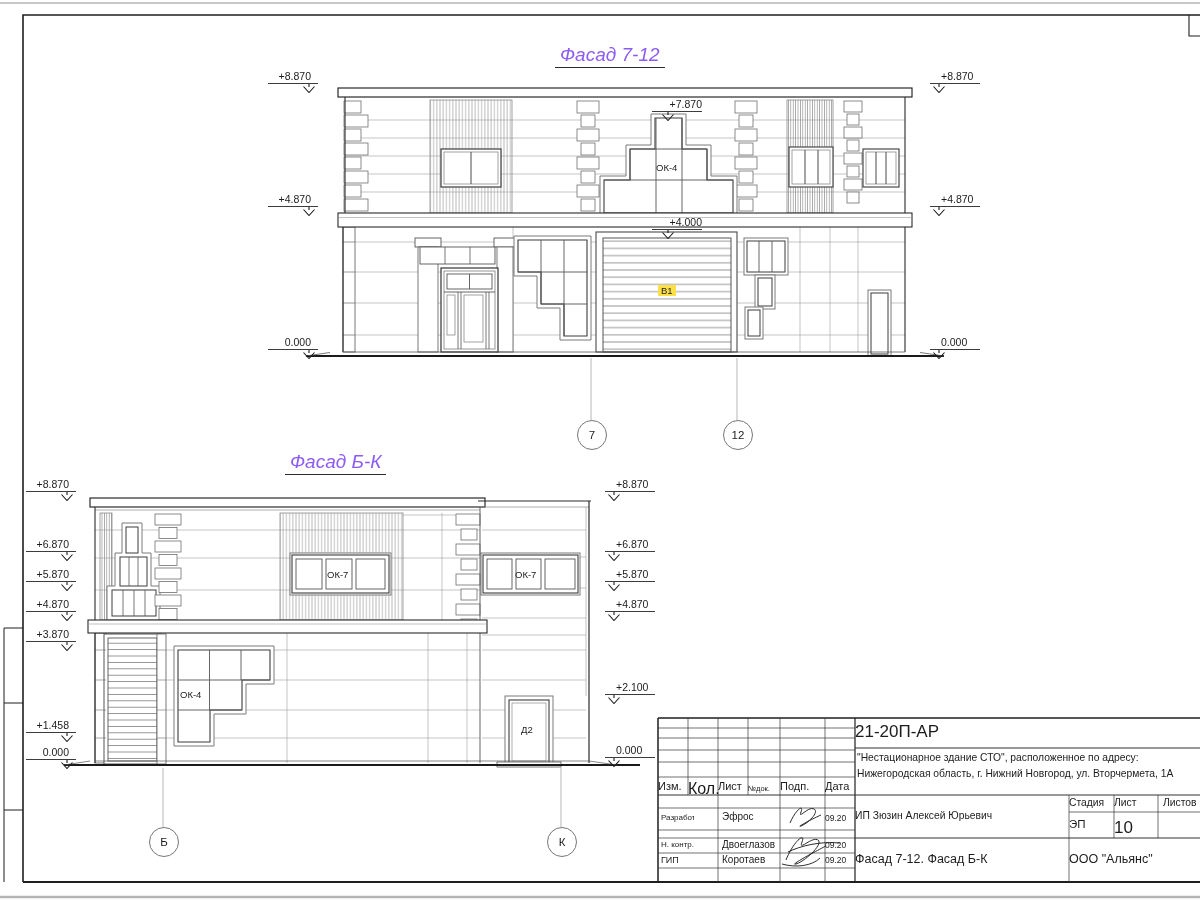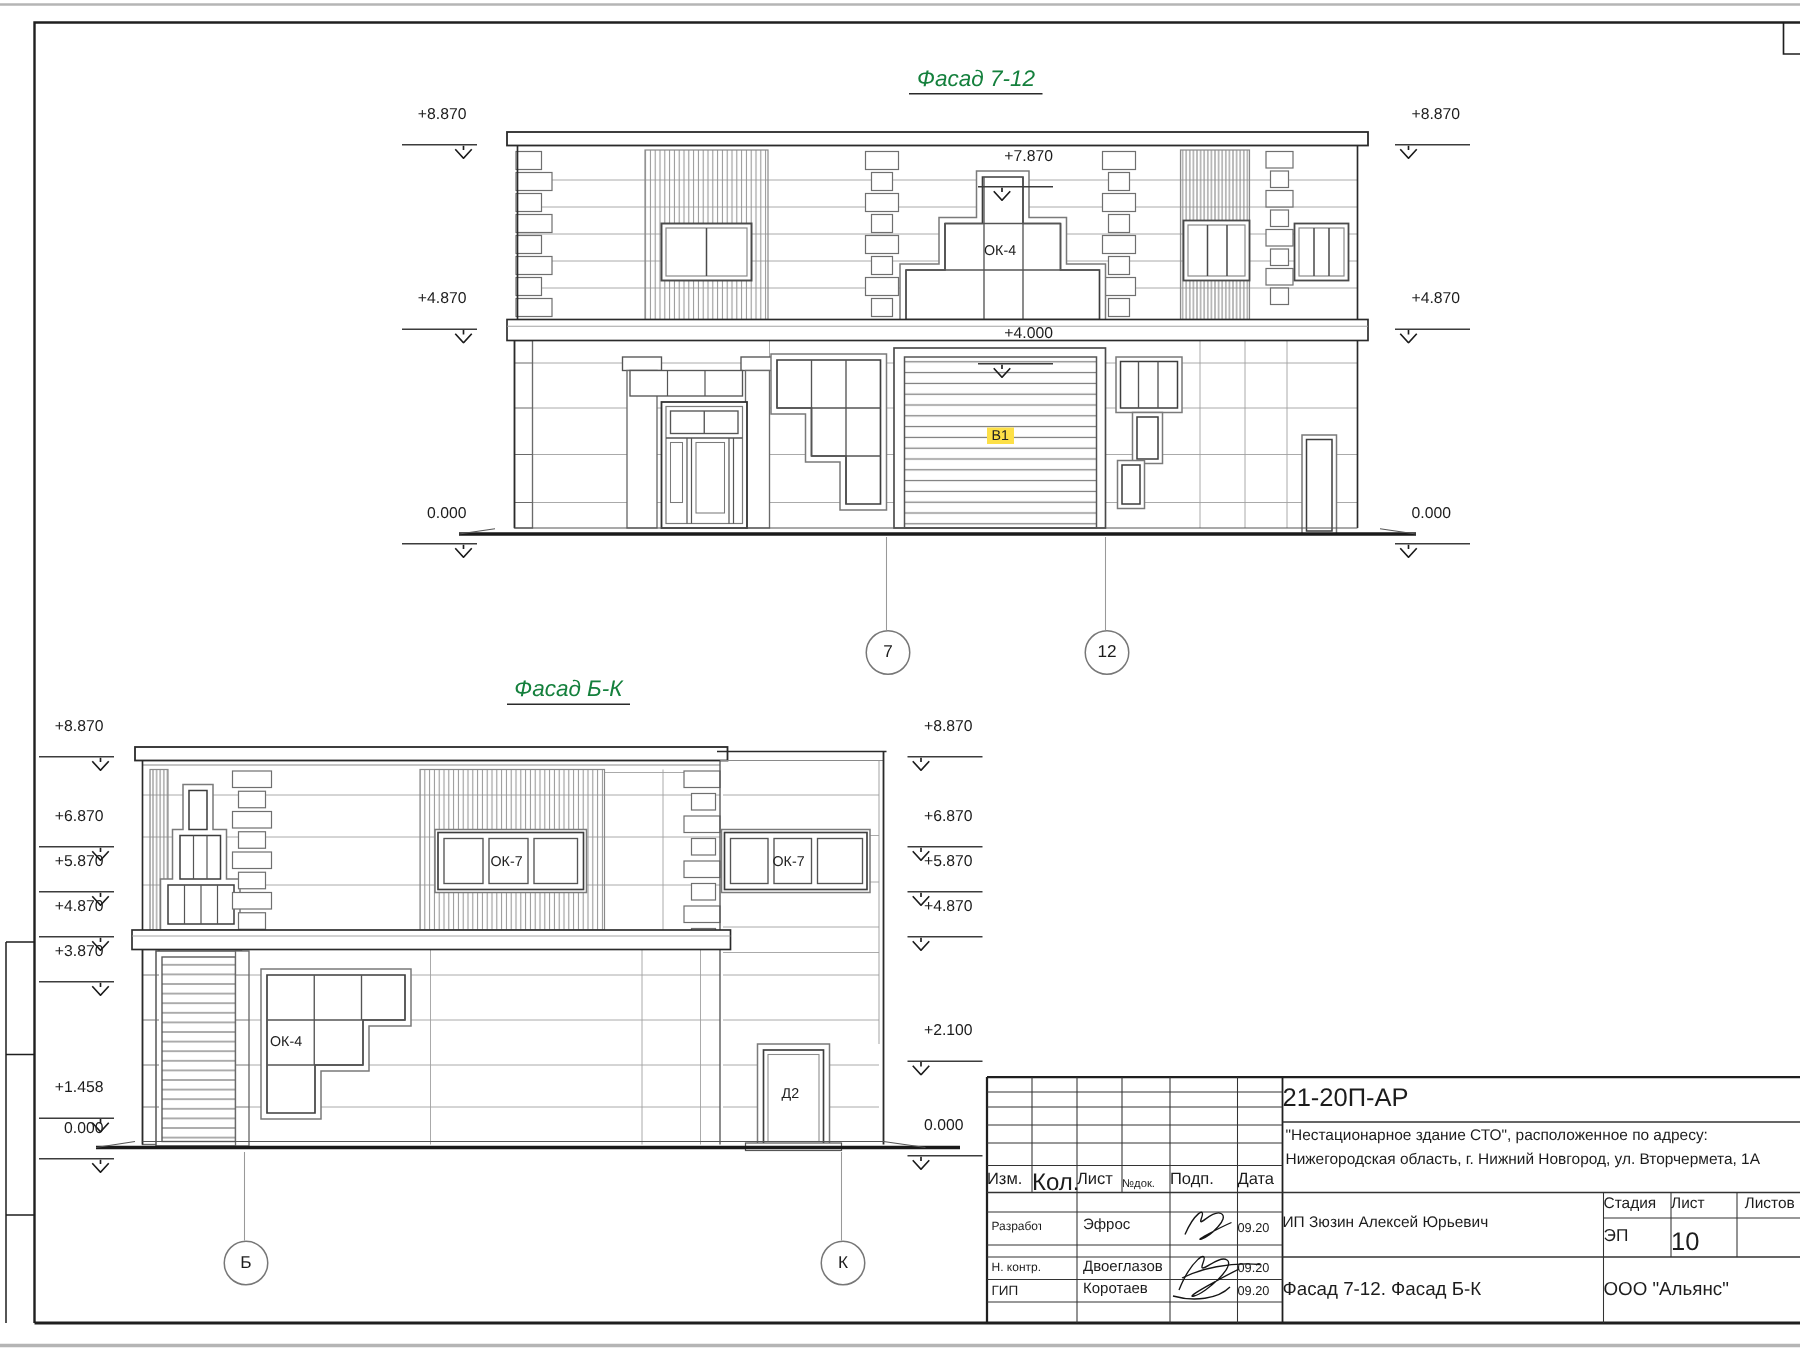--- a/index.html
+++ b/index.html
@@ -1,24 +1,24 @@
 <!DOCTYPE html>
 <html><head>
 <meta charset="utf-8">
 <style>
   html,body{margin:0;padding:0;background:#fff;}
   #sheet{position:relative;width:1200px;height:900px;background:#fff;overflow:hidden;
          font-family:"Liberation Sans",sans-serif;color:#1c1c1c;}
   #linework{position:absolute;left:0;top:0;z-index:1;}
 
-  .dtitle{position:absolute;z-index:3;text-align:right;font-style:italic;font-size:15px;color:#15803d;}
+  .dtitle{position:absolute;z-index:3;text-align:left;font-style:italic;font-size:19px;color:#8b5cf6;}
   .dtitle span{display:inline-block;border-bottom:1.2px solid #2a2a2a;padding:0 5px 1px;}
 
   .mark{position:absolute;width:50px;font-size:10.5px;color:#1c1c1c;z-index:3;}
-  .mark .txt{display:block;border-bottom:1px solid #3c3c3c;padding-bottom:14px;white-space:nowrap;}
+  .mark .txt{display:block;border-bottom:1px solid #3c3c3c;padding-bottom:1px;white-space:nowrap;}
   .ml .txt{text-align:right;padding-right:7px;}
   .mr .txt{text-align:left;padding-left:11px;}
   .mm .txt{text-align:right;}
   .arr{position:absolute;width:14px;height:9px;top:100%;}
   .arr path{stroke:#1c1c1c;stroke-width:1.1;fill:none;}
   .ml .arr{right:2px;}
   .mr .arr{left:2px;}
   .mm .arr{left:9px;}
 
   .lbl{position:absolute;z-index:3;font-size:9.5px;color:#222;white-space:nowrap;}

